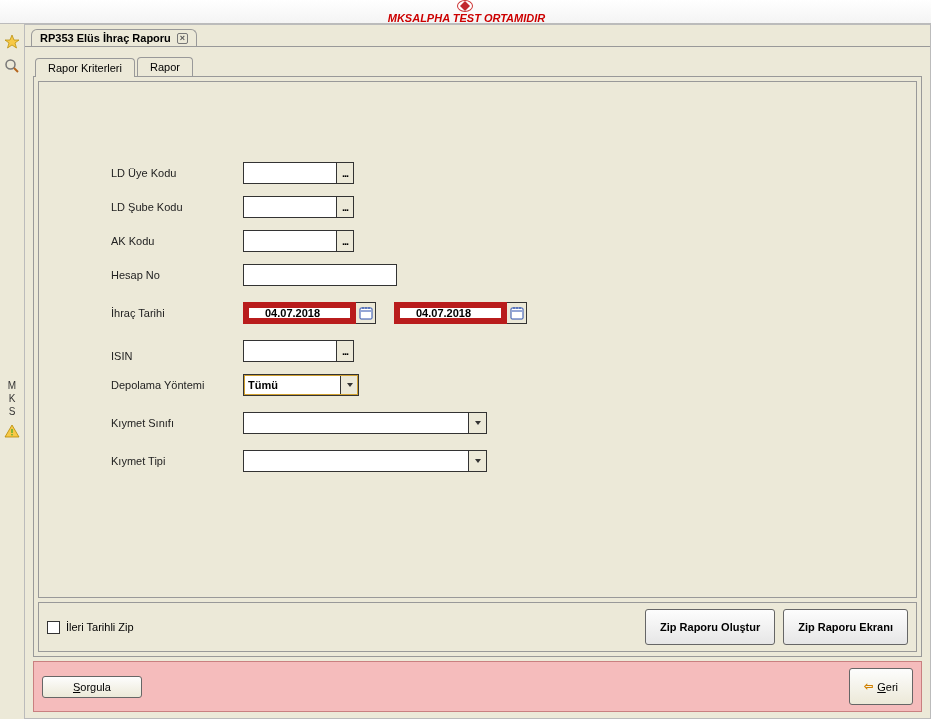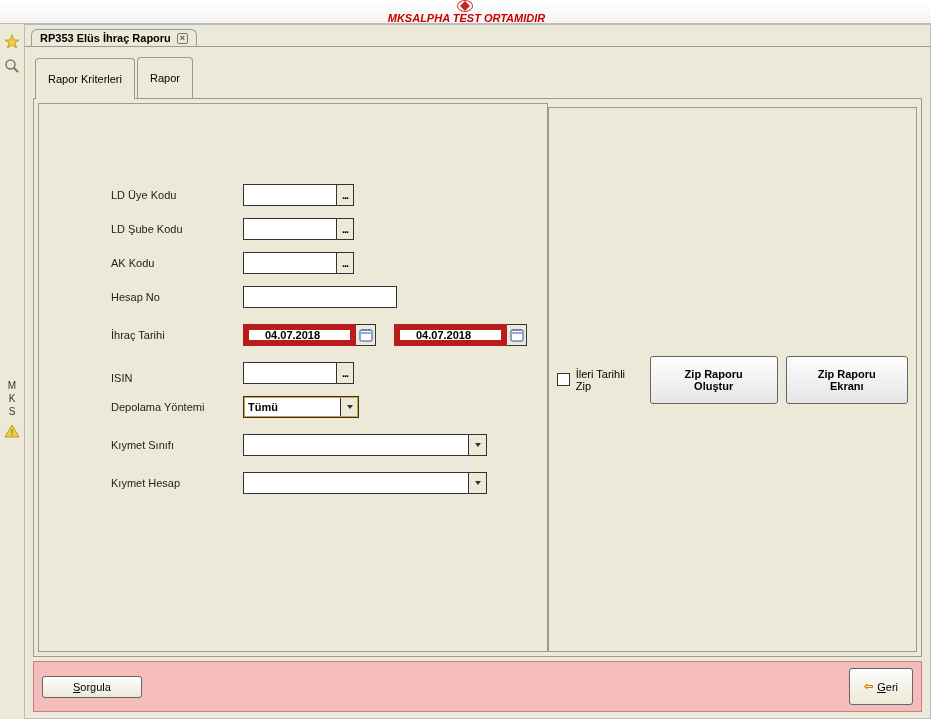--- a/index.html
+++ b/index.html
@@ -119,39 +119,39 @@
     display: flex;
     flex-direction: column;
   }
   .inner-tabs {
     display: flex;
     margin-left: 2px;
   }
   .inner-tab {
     border: 1px solid #999;
     border-bottom: none;
-    padding: 14px 12px;
+    padding: 3px 12px;
     background: #ece9d8;
     border-top-left-radius: 4px;
     border-top-right-radius: 4px;
     margin-right: 2px;
   }
   .inner-tab.active {
     background: #ece9d8;
     position: relative;
     top: 1px;
     font-weight: normal;
   }
   .criteria-box {
     border: 1px solid #999;
     background: #ece9d8;
     flex: 1;
     padding: 4px;
     display:flex;
-    flex-direction:row;
+    flex-direction:column;
   }
   .criteria-inner {
     border: 1px solid #999;
     background: #ece9d8;
     flex: 1;
     padding: 80px 20px 20px 72px;
     position: relative;
   }
   .form-row {
     display: flex;
@@ -409,21 +409,21 @@
               <div class="combo-text"></div>
               <div class="combo-arrow">
                 <svg viewBox="0 0 8 8">
                     <path d="M1 2 L4 6 L7 2 Z" fill="#333"></path>
                   </svg>
               </div>
             </div>
           </div>
 
           <div class="form-row" style="margin-top:16px;">
-            <div class="form-label">Kıymet Hesap</div>
+            <div class="form-label">Kıymet Tipi</div>
             <div class="combo w244">
               <div class="combo-text"></div>
               <div class="combo-arrow">
                 <svg viewBox="0 0 8 8">
                     <path d="M1 2 L4 6 L7 2 Z" fill="#333"></path>
                   </svg>
               </div>
             </div>
           </div>
 

